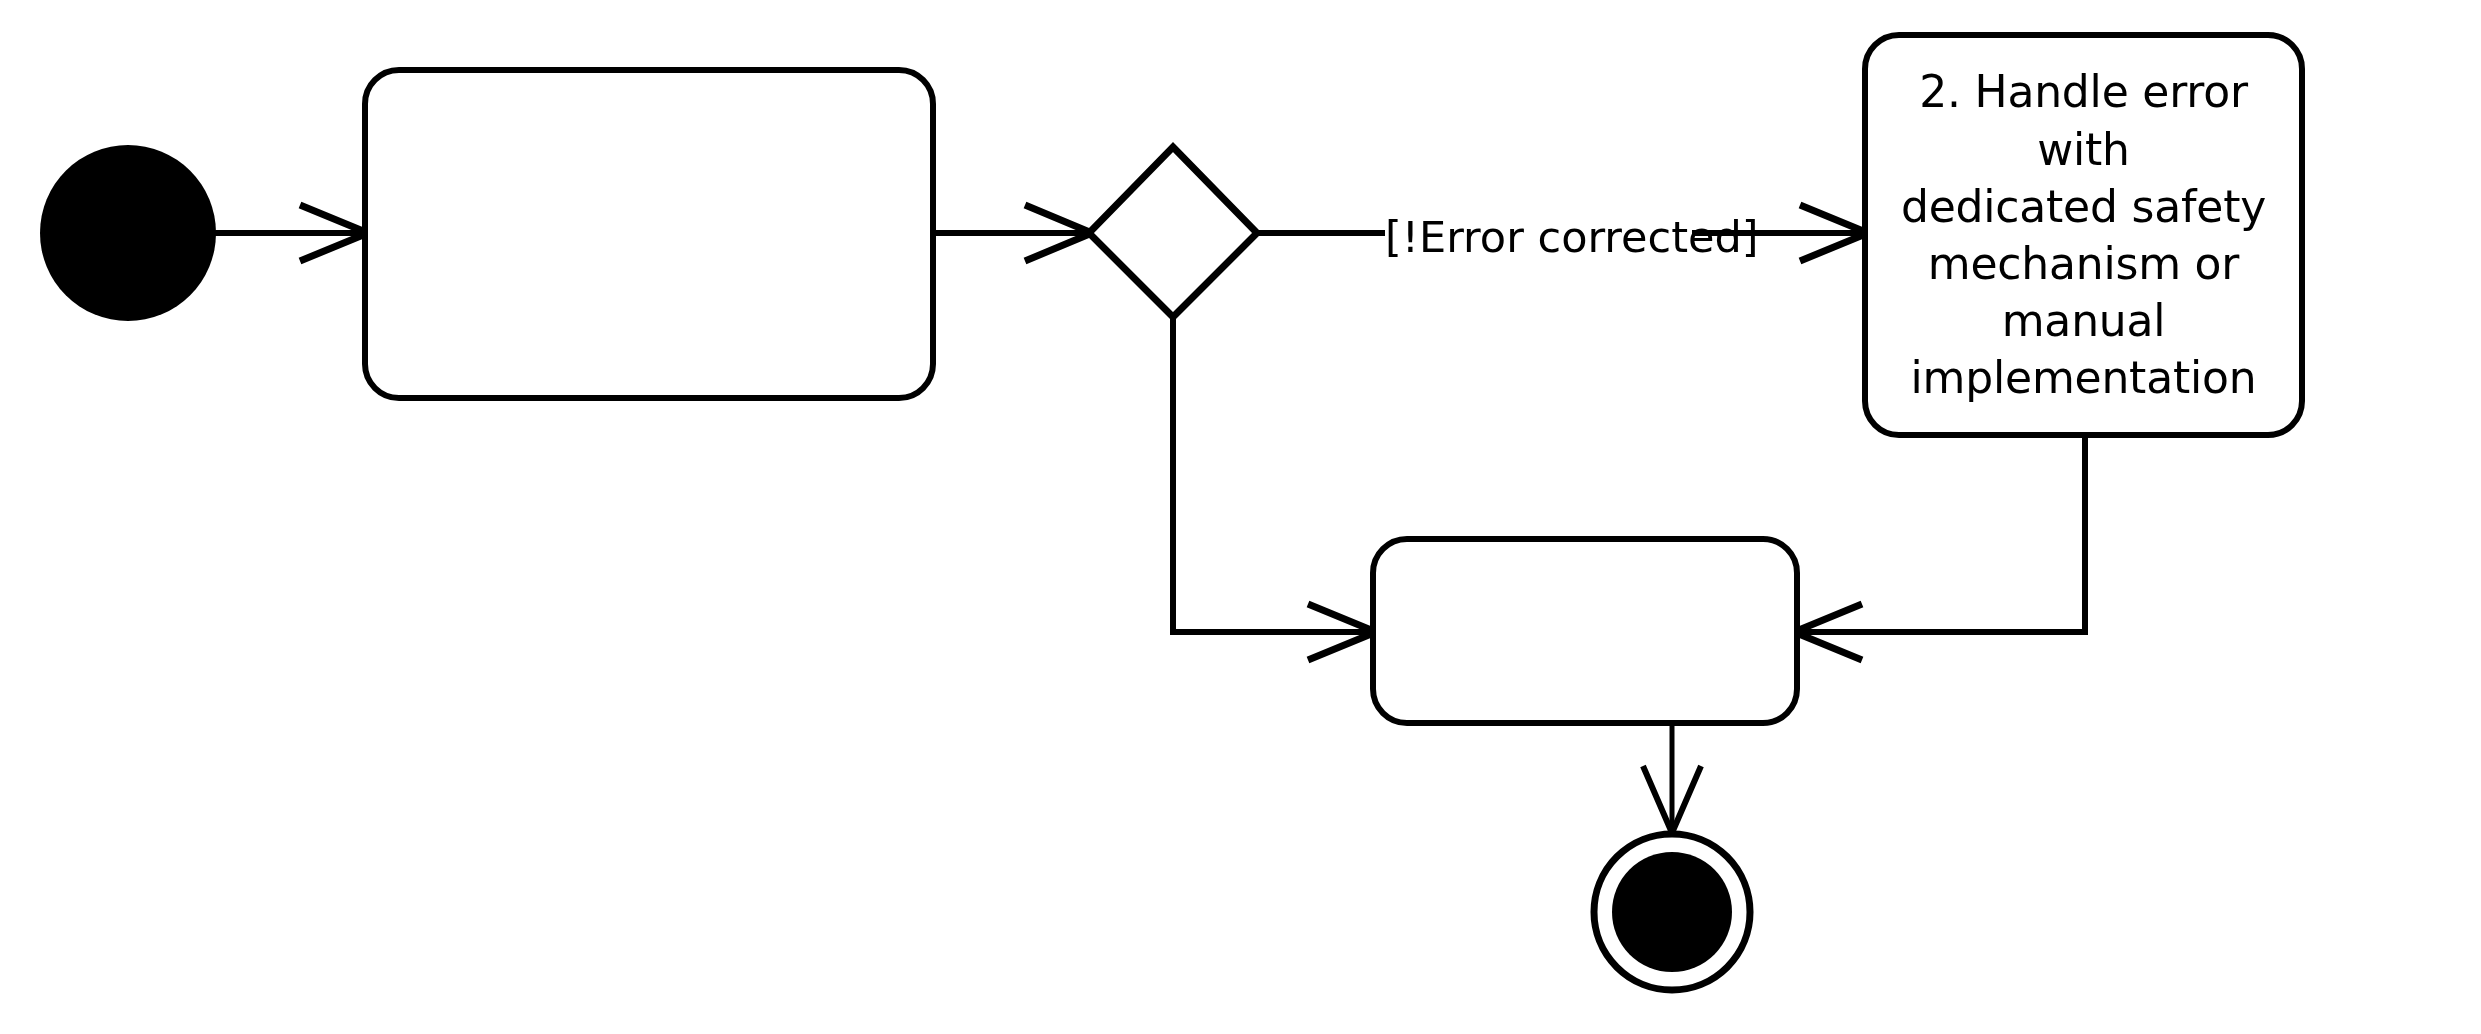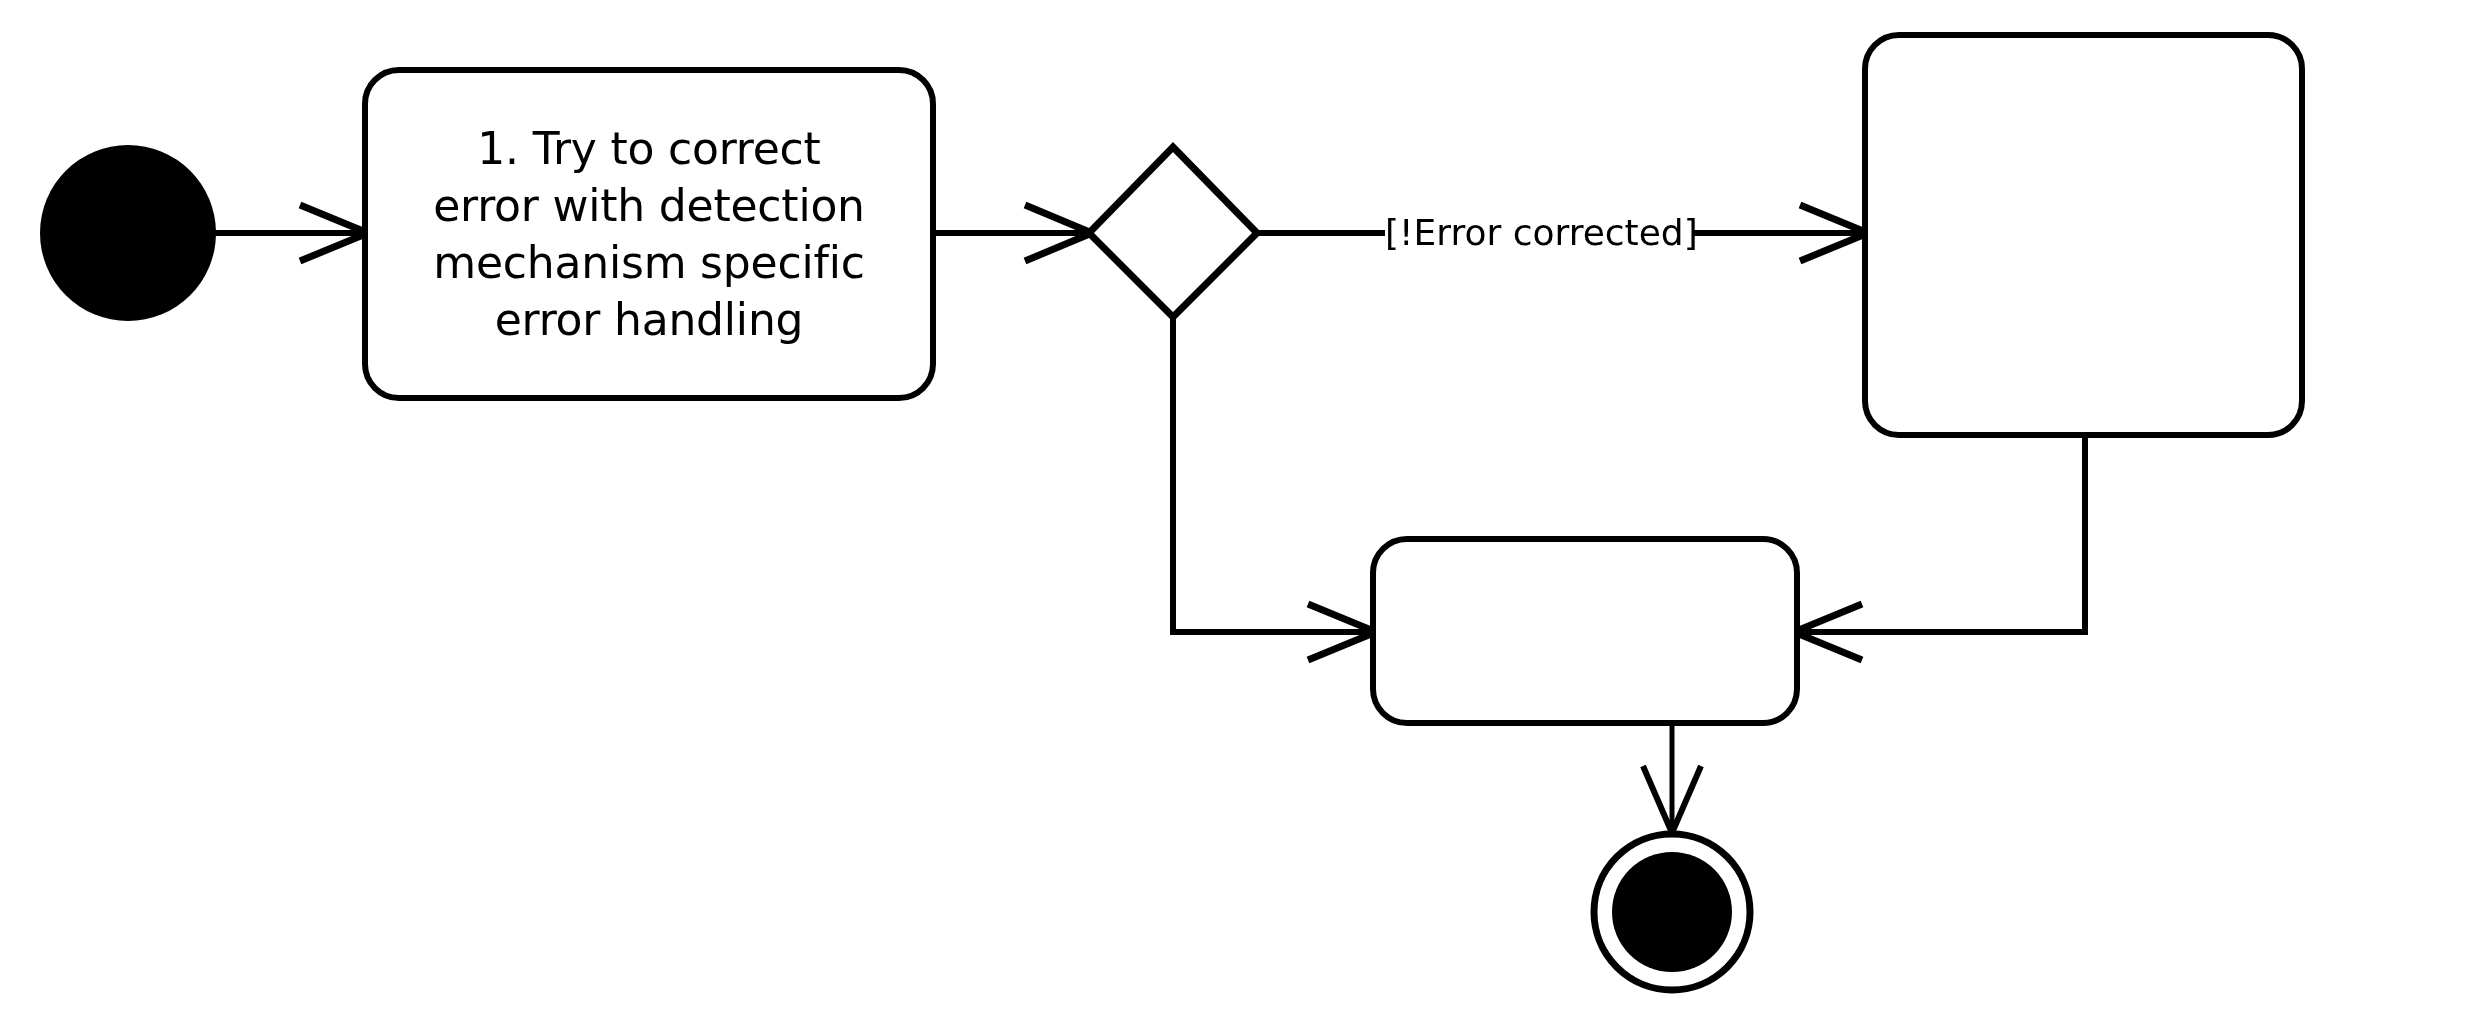--- a/index.html
+++ b/index.html
@@ -39,21 +39,21 @@
   }
   .action-label {
     font-size: 44px;
     font-weight: 400;
     letter-spacing: -0.2px;
   }
   .guard-label {
     position: absolute;
     color: #000000;
     font-family: "DejaVu Sans", sans-serif;
-    font-size: 36px;
+    font-size: 43px;
     white-space: nowrap;
     text-align: center;
   }
 </style>
 </head>
 <body>
 
 <div id="canvas">
 
   <svg viewBox="0 0 2481 1034" xmlns="http://www.w3.org/2000/svg">
@@ -98,23 +98,24 @@
     <rect x="1865" y="35" width="437" height="400" rx="34" ry="34" fill="#FFFFFF" stroke="#000000" stroke-width="6"></rect>
 
     <rect x="1373" y="539" width="424" height="184" rx="34" ry="34" fill="#FFFFFF" stroke="#000000" stroke-width="6"></rect>
 
     <g>
       <circle cx="1672" cy="912" r="78" fill="#FFFFFF" stroke="#000000" stroke-width="7"></circle>
       <circle cx="1672" cy="912" r="60" fill="#000000"></circle>
     </g>
   </svg>
 
-  <div class="node-label action-label" style="left:375px; top:70px; width:548px; height:328px;">1. Try to correct
-error with detection
-mechanism specific
-error handling</div>
 
+  <div class="node-label action-label" style="left:1870px; top:35px; width:427px; height:400px;">2. Handle error with
+dedicated safety
+mechanism or
+manual
+implementation</div>
 
 
   <div class="guard-label" style="left:1385px; top:212px; width:308px;">[!Error corrected]</div>
 
 
 </div>
 
 </body></html>

